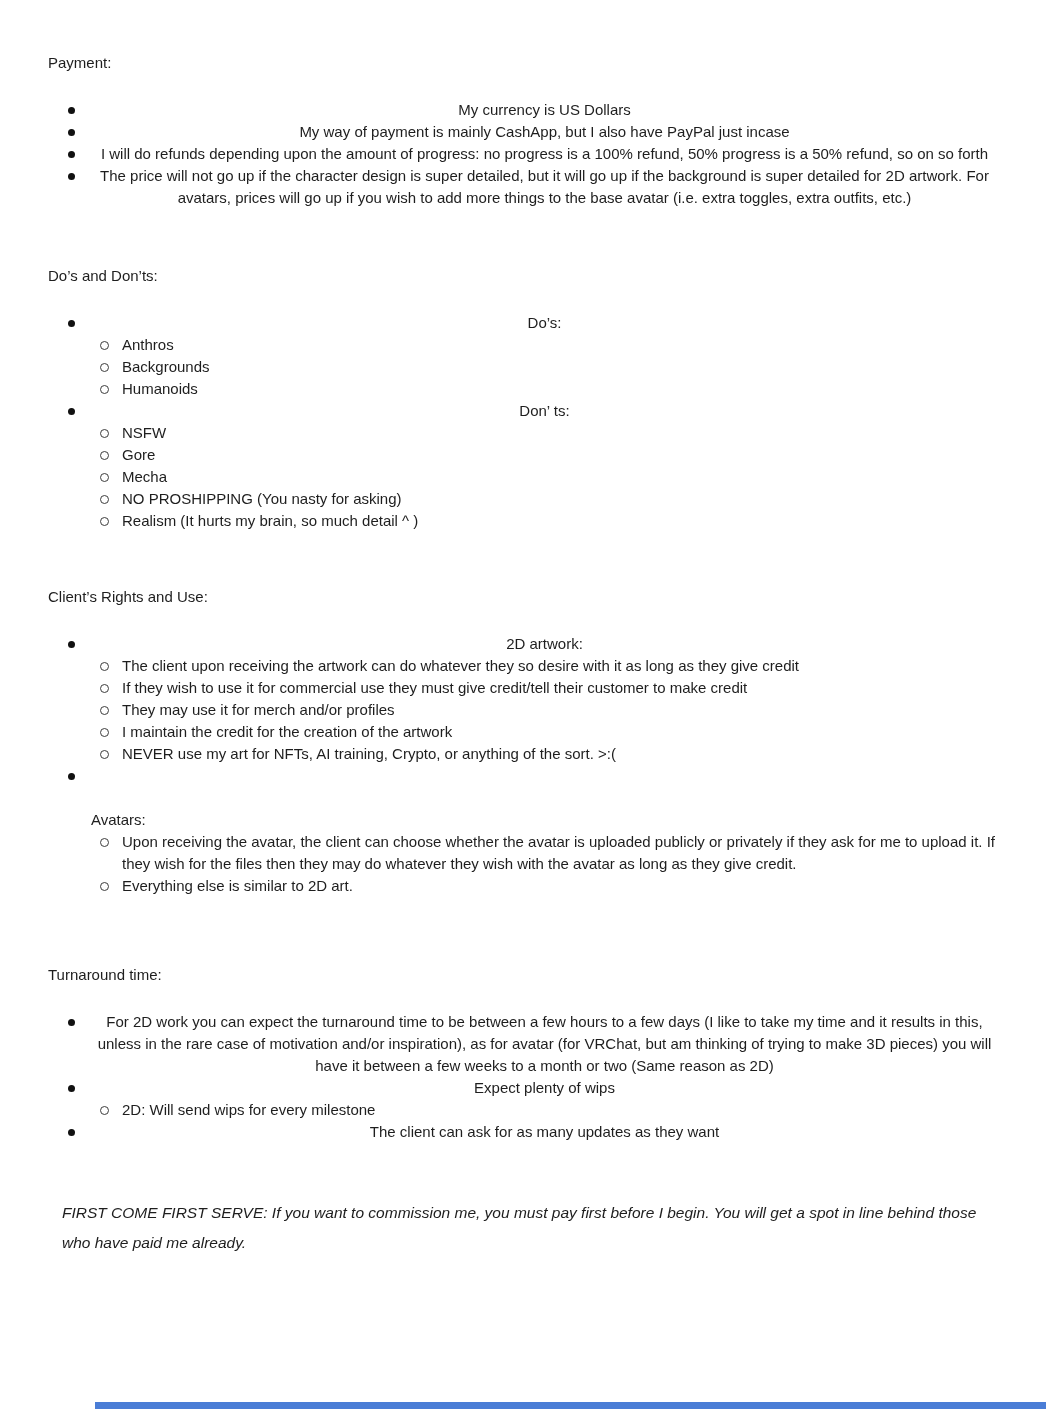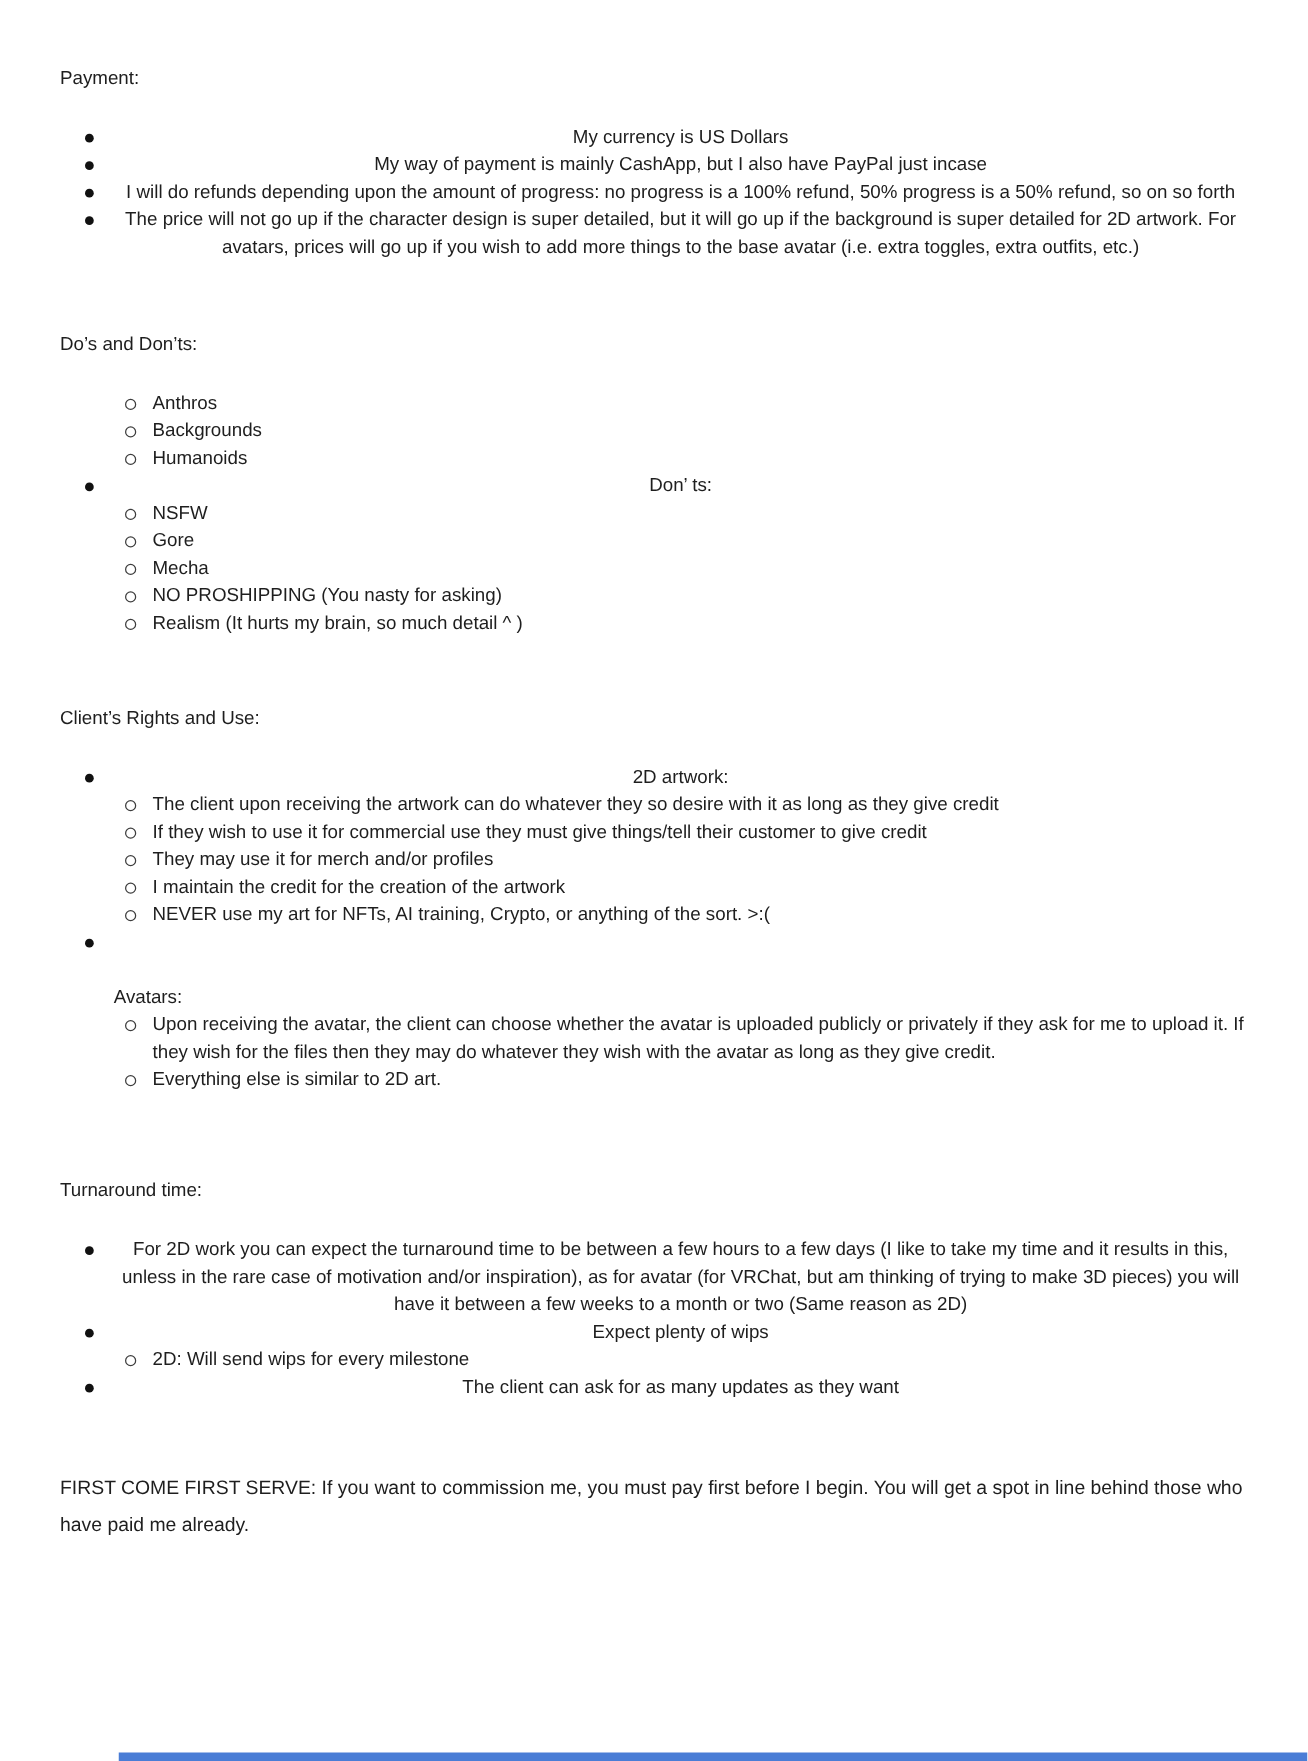--- a/index.html
+++ b/index.html
@@ -57,23 +57,24 @@
   }
   .cont {
     padding-left: 43px;
     margin-top: 22px;
     min-height: 22px;
   }
   .sec-dos      { margin-top: 56px; }
   .sec-rights   { margin-top: 54px; }
   .sec-turn     { margin-top: 67px; }
   .closing {
-    margin: 55px 0 0 0;
+    margin: 55px 0 0 14px;
     font-size: 15.5px;
     line-height: 30px;
+    font-style: italic;
   }
   .bottom-bar {
     position: absolute;
     left: 95px;
     right: 0;
     bottom: 0;
     height: 7px;
   }
 </style>
 </head>
@@ -99,20 +100,24 @@
       <div class="li l1">
         <span class="b1"></span>
         <span class="txt">The price will not go up if the character design is super detailed, but it will go up if the background is super detailed for 2D artwork. For avatars, prices will go up if you wish to add more things to the base avatar (i.e. extra toggles, extra outfits, etc.)</span>
       </div>
     </div>
   </section>
 
   <section class="sec-dos">
     <p class="heading">Do’s and Don’ts:</p>
     <div class="list">
+      <div class="li l1">
+        <span class="b1"></span>
+        <span class="txt">Do’s:</span>
+      </div>
       <div class="li l2">
         <span class="b2"></span>
         <span class="txt">Anthros</span>
       </div>
       <div class="li l2">
         <span class="b2"></span>
         <span class="txt">Backgrounds</span>
       </div>
       <div class="li l2">
         <span class="b2"></span>
@@ -151,21 +156,21 @@
       <div class="li l1">
         <span class="b1"></span>
         <span class="txt">2D artwork:</span>
       </div>
       <div class="li l2">
         <span class="b2"></span>
         <span class="txt">The client upon receiving the artwork can do whatever they so desire with it as long as they give credit</span>
       </div>
       <div class="li l2">
         <span class="b2"></span>
-        <span class="txt">If they wish to use it for commercial use they must give things/tell their customer to give credit</span>
+        <span class="txt">If they wish to use it for commercial use they must give credit/tell their customer to make credit</span>
       </div>
       <div class="li l2">
         <span class="b2"></span>
         <span class="txt">They may use it for merch and/or profiles</span>
       </div>
       <div class="li l2">
         <span class="b2"></span>
         <span class="txt">I maintain the credit for the creation of the artwork</span>
       </div>
       <div class="li l2">

